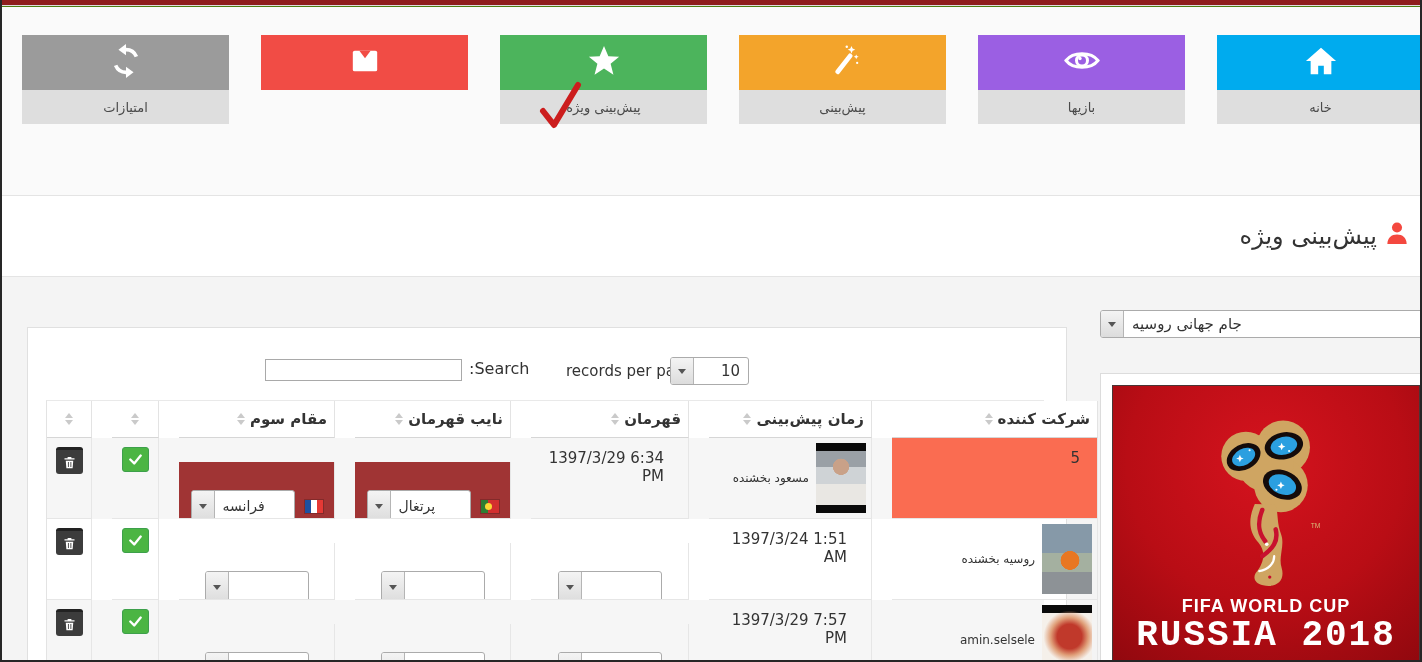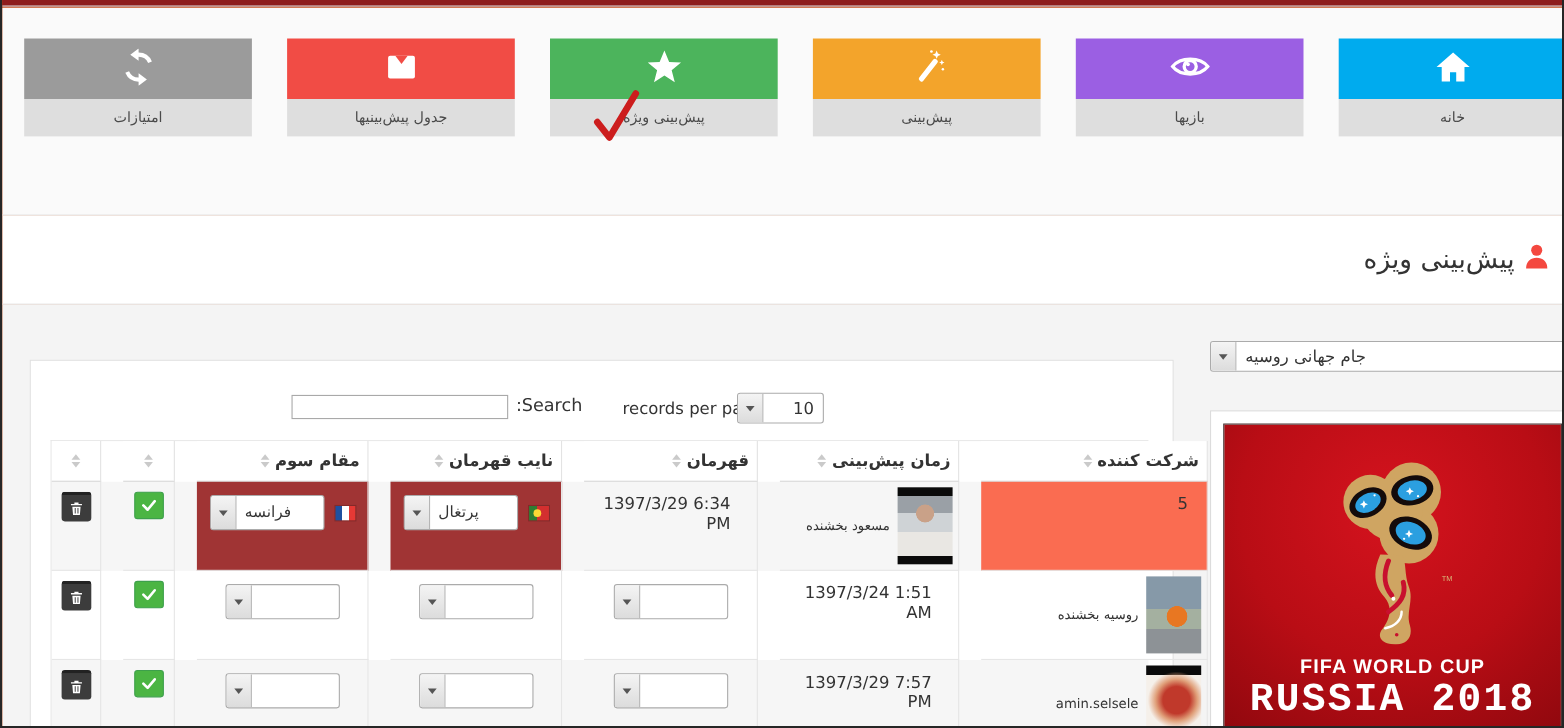--- a/index.html
+++ b/index.html
@@ -1,17 +1,17 @@
 <!DOCTYPE html>
 <html lang="fa"><head>
 <meta charset="utf-8">
 <style>
   * { margin:0; padding:0; box-sizing:border-box; }
   body { font-family:"DejaVu Sans", sans-serif; background:#fff; }
-  #app { position:relative; width:1422px; height:662px; overflow:hidden; background:#c2410c;
+  #app { position:relative; width:1422px; height:662px; overflow:hidden; background:#4d7c0f;
          border-left:2px solid #262626; border-right:2px solid #262626; border-bottom:2px solid #262626; }
   
   #top-accent { position:absolute; left:0; top:0; width:100%; height:6px; background:#8e1c1c; border-bottom:1px solid #ddd; }
   
   #nav-section { position:absolute; left:0; top:7px; width:100%; height:189px; background:#fafafa; border-bottom:1px solid #e4e4e4; }
   .nav-btn { position:absolute; top:28px; width:207px; height:89px; cursor:pointer; }
   .nav-top { height:55px; display:flex; align-items:center; justify-content:center; }
   .nav-label { height:34px; background:#dedede; display:flex; align-items:center; justify-content:center;
                font-size:13px; color:#4a4a4a; direction:rtl; }
   .sel-check { position:absolute; left:38px; top:46px; width:44px; height:50px; }
@@ -52,21 +52,21 @@
   .trow { height:81px; background:#fff; }
   .trow.odd { background:#f6f6f6; }
   .td { border-right:1px solid #e6e6e6; border-bottom:1px solid #e6e6e6; position:relative; overflow:hidden; }
   .trow.hl .teamcell { background:#a03434; }
   .numcell { background:#fa6c51; font-size:15px; color:#333; text-align:right; padding:11px 17px 0 0; }
   .actioncell { display:flex; justify-content:center; padding-top:9px; }
   .delete-btn { width:27px; height:27px; background:#3c3c3c; border:none; border-top:3px solid #222;
                 border-radius:3px; display:flex; align-items:center; justify-content:center; cursor:pointer; }
   .check-btn { width:27px; height:25px; background:#4bb543; border:1px solid #3da04b; border-radius:3px;
                display:flex; align-items:center; justify-content:center; cursor:pointer; }
-  .teamcell { display:flex; justify-content:center; align-items:flex-start; gap:10px; padding-top:12px; }
+  .teamcell { display:flex; justify-content:center; align-items:flex-start; gap:10px; padding-top:28px;margin-top:24px; }
   .teamcell .msel { width:104px; height:32px; }
   .teamcell .msel .val { font-size:14px; }
   .flag { width:18px; height:13px; margin-top:10px; display:none; position:relative; box-shadow:0 0 0 1px rgba(0,0,0,.18); flex:none; }
   .flag.show { display:block; }
   .flag-portugal { background:linear-gradient(90deg,#2e7d32 0 40%,#d32f2f 40%); }
   .flag-portugal::after { content:""; position:absolute; left:4px; top:3px; width:7px; height:7px; border-radius:50%; background:#fdd835; }
   .flag-brazil { background:#2e9e44; }
   .flag-brazil::after { content:""; position:absolute; left:5px; top:2.5px; width:8px; height:8px; background:#ffd100; transform:rotate(45deg); }
   .flag-brazil::before { content:""; position:absolute; left:6.5px; top:4px; width:5px; height:5px; border-radius:50%; background:#1a237e; z-index:1; }
   .flag-france { background:linear-gradient(90deg,#1e50a0 0 33%,#fff 33% 67%,#e53935 67%); }
@@ -113,21 +113,20 @@
     </div>
     <div class="nav-btn" style="left:259px">
       <div class="nav-top" style="background: rgb(241, 76, 69);">
           <span>
         <svg width="34" height="30" viewBox="0 0 36 32">
               <rect x="5" y="5" width="26" height="22" rx="2" fill="#fff"></rect>
               <polygon points="12,5 24,5 18,13" fill="#f14c45"></polygon>
             </svg>
       </span>
         </div>
-      <div class="nav-label">جدول پیش‌بینیها</div>
     </div>
     <div class="nav-btn" style="left:498px">
       <div class="nav-top" style="background: rgb(76, 180, 92);">
           <span>
         <svg width="36" height="34" viewBox="0 0 36 36">
               <polygon fill="#fff" points="18,2 22.6,13 34,13.6 25,21 28,32.6 18,26 8,32.6 11,21 2,13.6 13.4,13"></polygon>
             </svg>
       </span>
         </div>
       <div class="nav-label">پیش‌بینی ویژه</div>

